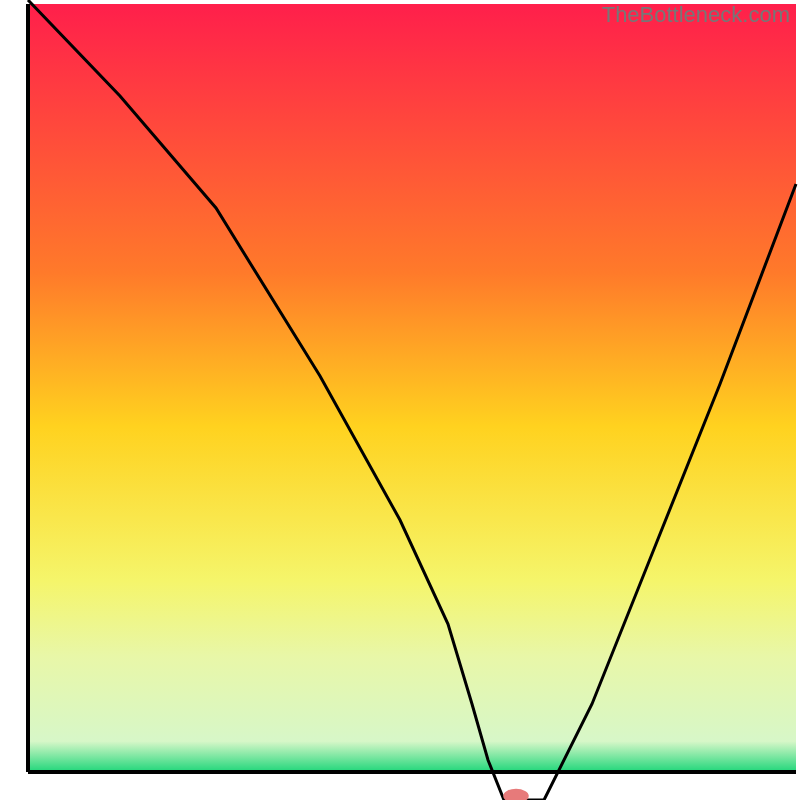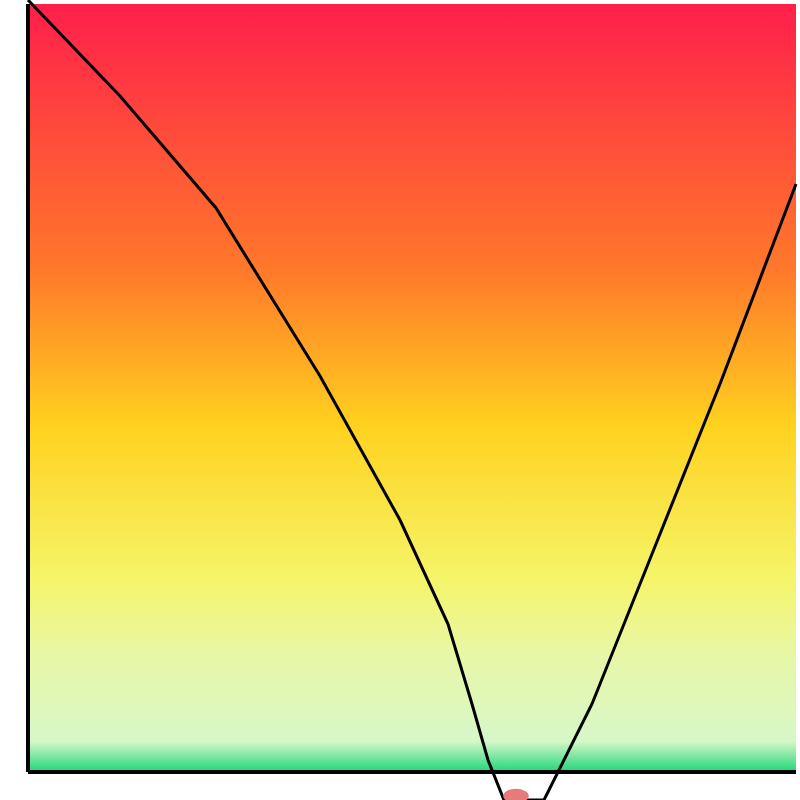--- a/index.html
+++ b/index.html
@@ -27,20 +27,21 @@
     font-size: 22px;
     color: #777;
     font-family: Arial, sans-serif;
     user-select: none;
   }
 </style>
 </head>
 <body>
 
 <div class="chart-container">
+  <div class="watermark">TheBottleneck.com</div>
   <svg class="chart" viewBox="0 0 800 800">
     <defs>
       <linearGradient id="bg-grad" x1="0" y1="0" x2="0" y2="1">
           <stop offset="0%" stop-color="#ff1f4b"></stop>
           <stop offset="35%" stop-color="#ff7a2a"></stop>
           <stop offset="55%" stop-color="#ffd21f"></stop>
           <stop offset="75%" stop-color="#f5f56a"></stop>
           <stop offset="85%" stop-color="#e8f7a8"></stop>
           <stop offset="96%" stop-color="#d7f7c8"></stop>
           <stop offset="100%" stop-color="#1fd67a"></stop>

